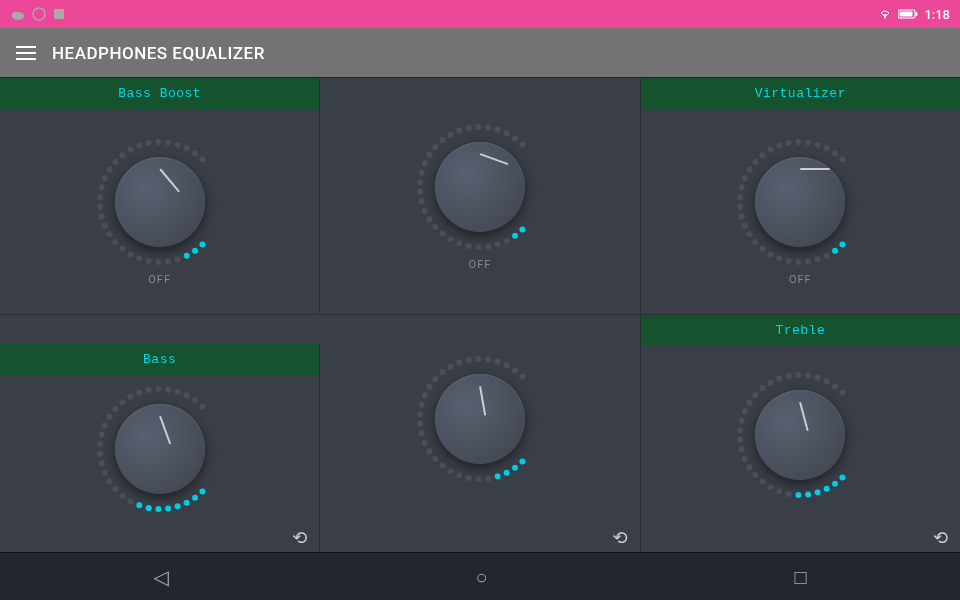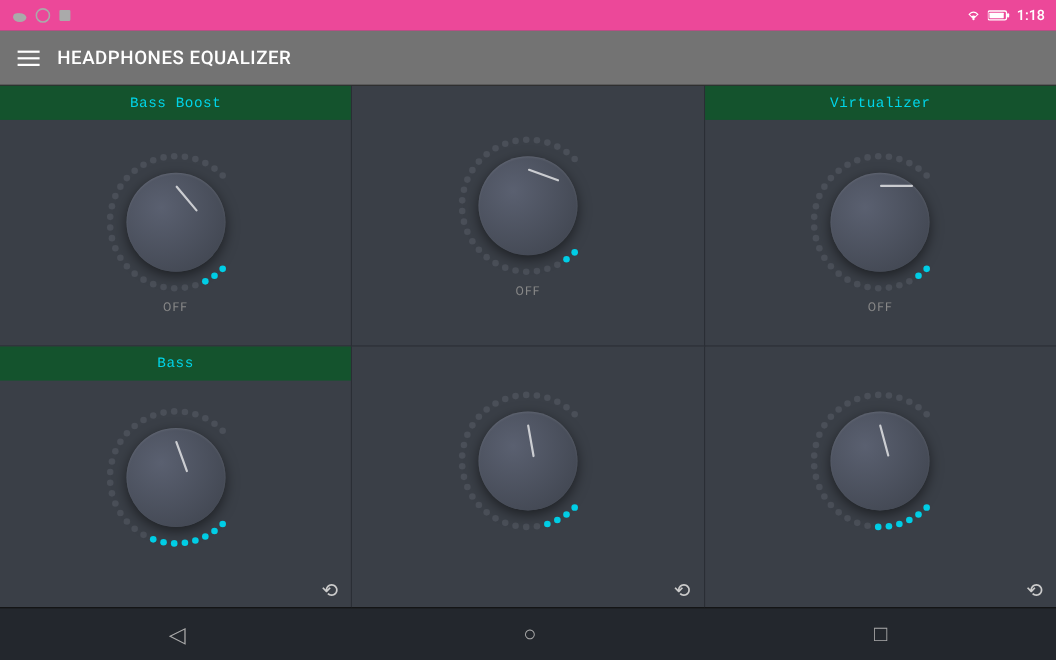--- a/index.html
+++ b/index.html
@@ -346,21 +346,21 @@
             <div class="knob-indicator" style="transform: translateX(-50%) rotate(-90deg); top: 12px; left: 50%;"></div>
           </div>
         </div>
         <div class="knob-off-label">OFF</div>
       </div>
     </div>
   </div>
 
   <div class="grid-row">
 
-    <div class="grid-cell" style="border-bottom:none;">
+    <div class="grid-cell" style="border-bottom:none;margin-top:29px;">
       <div class="knob-label-bar">Bass</div>
       <div class="knob-area">
         <div class="knob-container">
           <svg class="knob-dots" viewBox="0 0 130 130">
             <g id="dots-bass">
                 <circle cx="107.43" cy="107.43" r="3" fill="#00d0e8"></circle>
                 <circle cx="100.00" cy="113.73" r="3" fill="#00d0e8"></circle>
                 <circle cx="91.66" cy="118.75" r="3" fill="#00d0e8"></circle>
                 <circle cx="82.61" cy="122.36" r="3" fill="#00d0e8"></circle>
                 <circle cx="73.10" cy="124.45" r="3" fill="#00d0e8"></circle>
@@ -442,20 +442,21 @@
             <div class="knob-indicator" style="transform: translateX(-50%) rotate(-10deg); top: 12px; left: 50%;"></div>
           </div>
         </div>
       </div>
       <div style="width:100%;display:flex;justify-content:flex-end;padding:4px 12px;">
         <span class="reset-icon">⟲</span>
       </div>
     </div>
 
     <div class="grid-cell" style="border-right:none;border-bottom:none;">
+      <div class="knob-label-bar">Treble</div>
       <div class="knob-area">
         <div class="knob-container">
           <svg class="knob-dots" viewBox="0 0 130 130">
             <g id="dots-treble">
                 <circle cx="107.43" cy="107.43" r="3" fill="#00d0e8"></circle>
                 <circle cx="100.00" cy="113.73" r="3" fill="#00d0e8"></circle>
                 <circle cx="91.66" cy="118.75" r="3" fill="#00d0e8"></circle>
                 <circle cx="82.61" cy="122.36" r="3" fill="#00d0e8"></circle>
                 <circle cx="73.10" cy="124.45" r="3" fill="#00d0e8"></circle>
                 <circle cx="63.38" cy="124.98" r="3" fill="#00d0e8"></circle>

